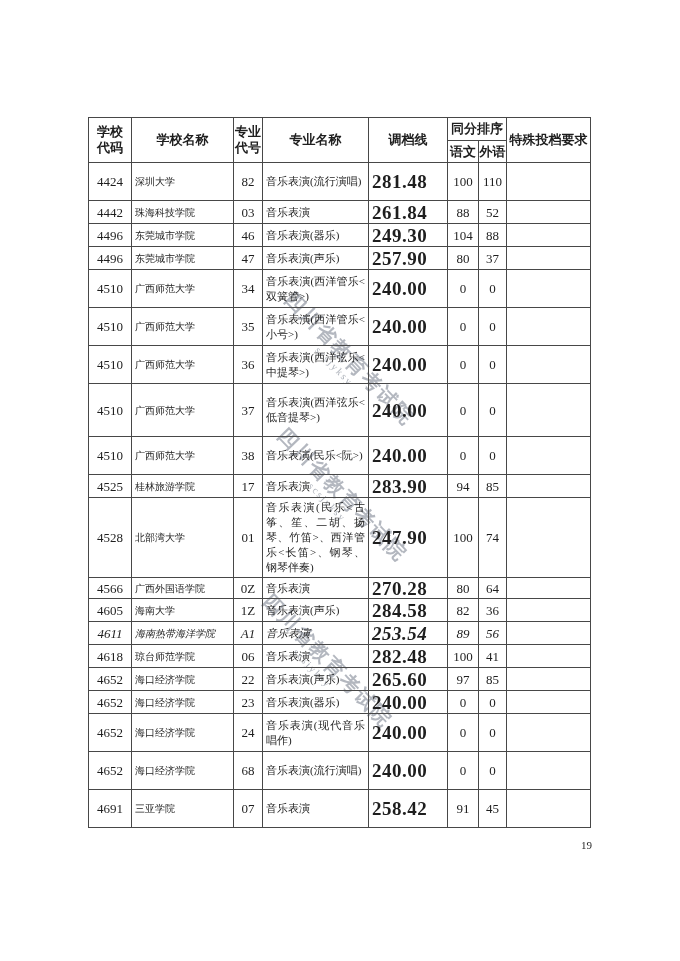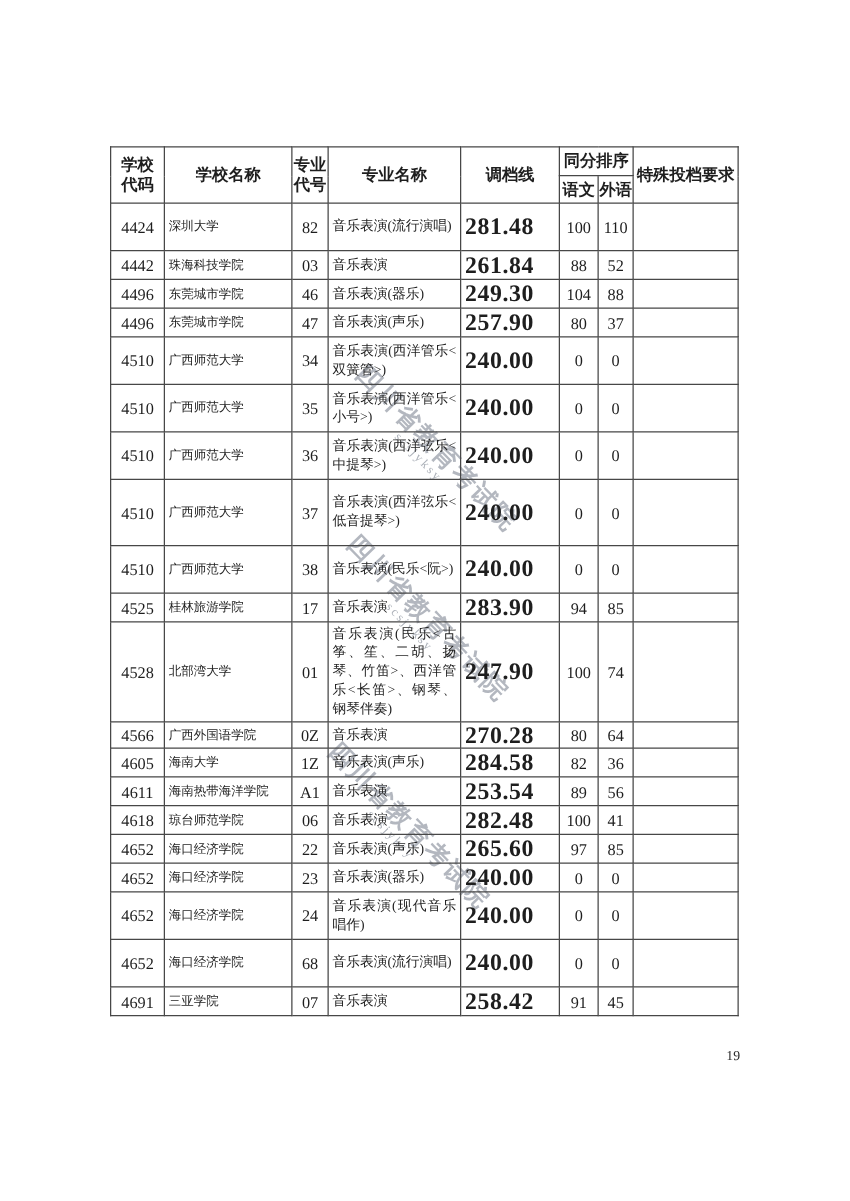--- a/index.html
+++ b/index.html
@@ -225,21 +225,21 @@
         <tr style="height: 23px;">
           <td class="code">4605</td>
           <td class="name">海南大学</td>
           <td class="mcode">1Z</td>
           <td class="mname">音乐表演(声乐)</td>
           <td class="score">284.58</td>
           <td class="num">82</td>
           <td class="num">36</td>
           <td class="special"></td>
         </tr>
-        <tr style="height: 23px;">
+        <tr style="height: 23px; font-style: italic;">
           <td class="code">4611</td>
           <td class="name">海南热带海洋学院</td>
           <td class="mcode">A1</td>
           <td class="mname">音乐表演</td>
           <td class="score">253.54</td>
           <td class="num">89</td>
           <td class="num">56</td>
           <td class="special"></td>
         </tr>
         <tr style="height: 23px;">
@@ -285,21 +285,21 @@
         <tr style="height: 38px;">
           <td class="code">4652</td>
           <td class="name">海口经济学院</td>
           <td class="mcode">68</td>
           <td class="mname">音乐表演(流行演唱)</td>
           <td class="score">240.00</td>
           <td class="num">0</td>
           <td class="num">0</td>
           <td class="special"></td>
         </tr>
-        <tr style="height: 23px; padding-left: 12px;">
+        <tr style="height: 38px; padding-left: 12px;">
           <td class="code">4691</td>
           <td class="name">三亚学院</td>
           <td class="mcode">07</td>
           <td class="mname">音乐表演</td>
           <td class="score">258.42</td>
           <td class="num">91</td>
           <td class="num">45</td>
           <td class="special"></td>
         </tr>
       </tbody>

